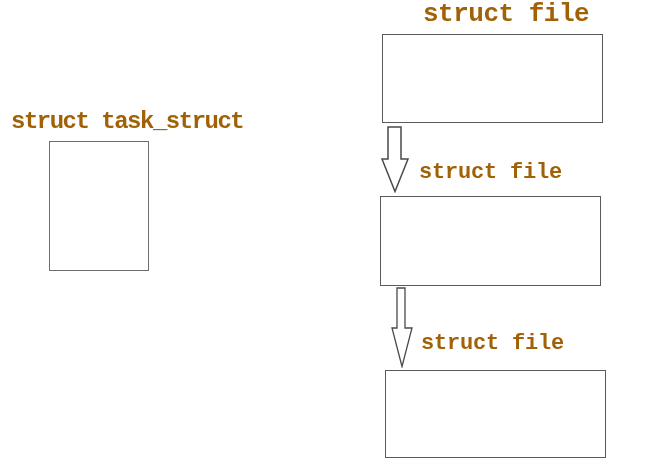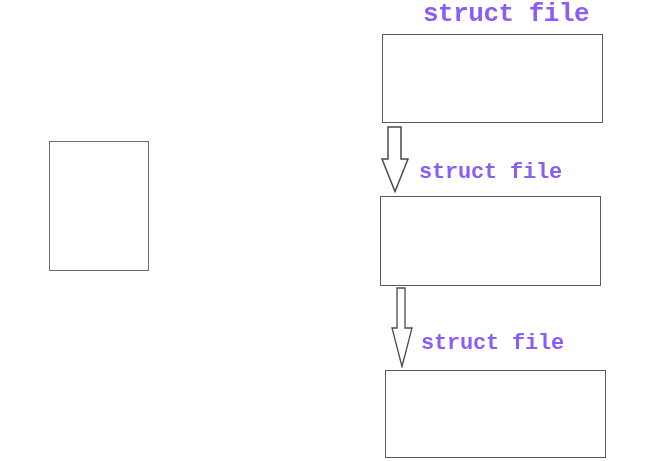--- a/index.html
+++ b/index.html
@@ -11,21 +11,21 @@
     position: relative;
     width: 647px;
     height: 461px;
     background: #ffffff;
     overflow: hidden;
     font-family: "Liberation Mono", monospace;
   }
   .struct-label {
     position: absolute;
     font-weight: bold;
-    color: #8b5cf6;
+    color: #a16207;
     line-height: 1;
     white-space: nowrap;
   }
   #label-task-struct {
     left: 11px;
     top: 110px;
     font-size: 24px;
     letter-spacing: -1.5px;
   }
   #label-file-1 {
@@ -92,20 +92,21 @@
     font-size: 19px;
     color: #a6abb1;
     white-space: nowrap;
   }
 </style>
 </head>
 <body>
 
 <div id="stage">
 
+  <div class="struct-label" id="label-task-struct">struct task_struct</div>
   <div class="node-box" id="box-task-struct"></div>
 
   <div class="struct-label" id="label-file-1">struct file</div>
   <div class="node-box" id="box-file-1"></div>
 
   <svg class="down-arrow" id="arrow-1" width="28" height="67" viewBox="0 0 28 67">
     <polygon points="7,1 7,33 1,33 14,65.5 27,33 20,33 20,1" fill="#ffffff" stroke="#4a4a4a" stroke-width="1.5" stroke-linejoin="miter"></polygon>
   </svg>
 
   <div class="struct-label" id="label-file-2">struct file</div>

